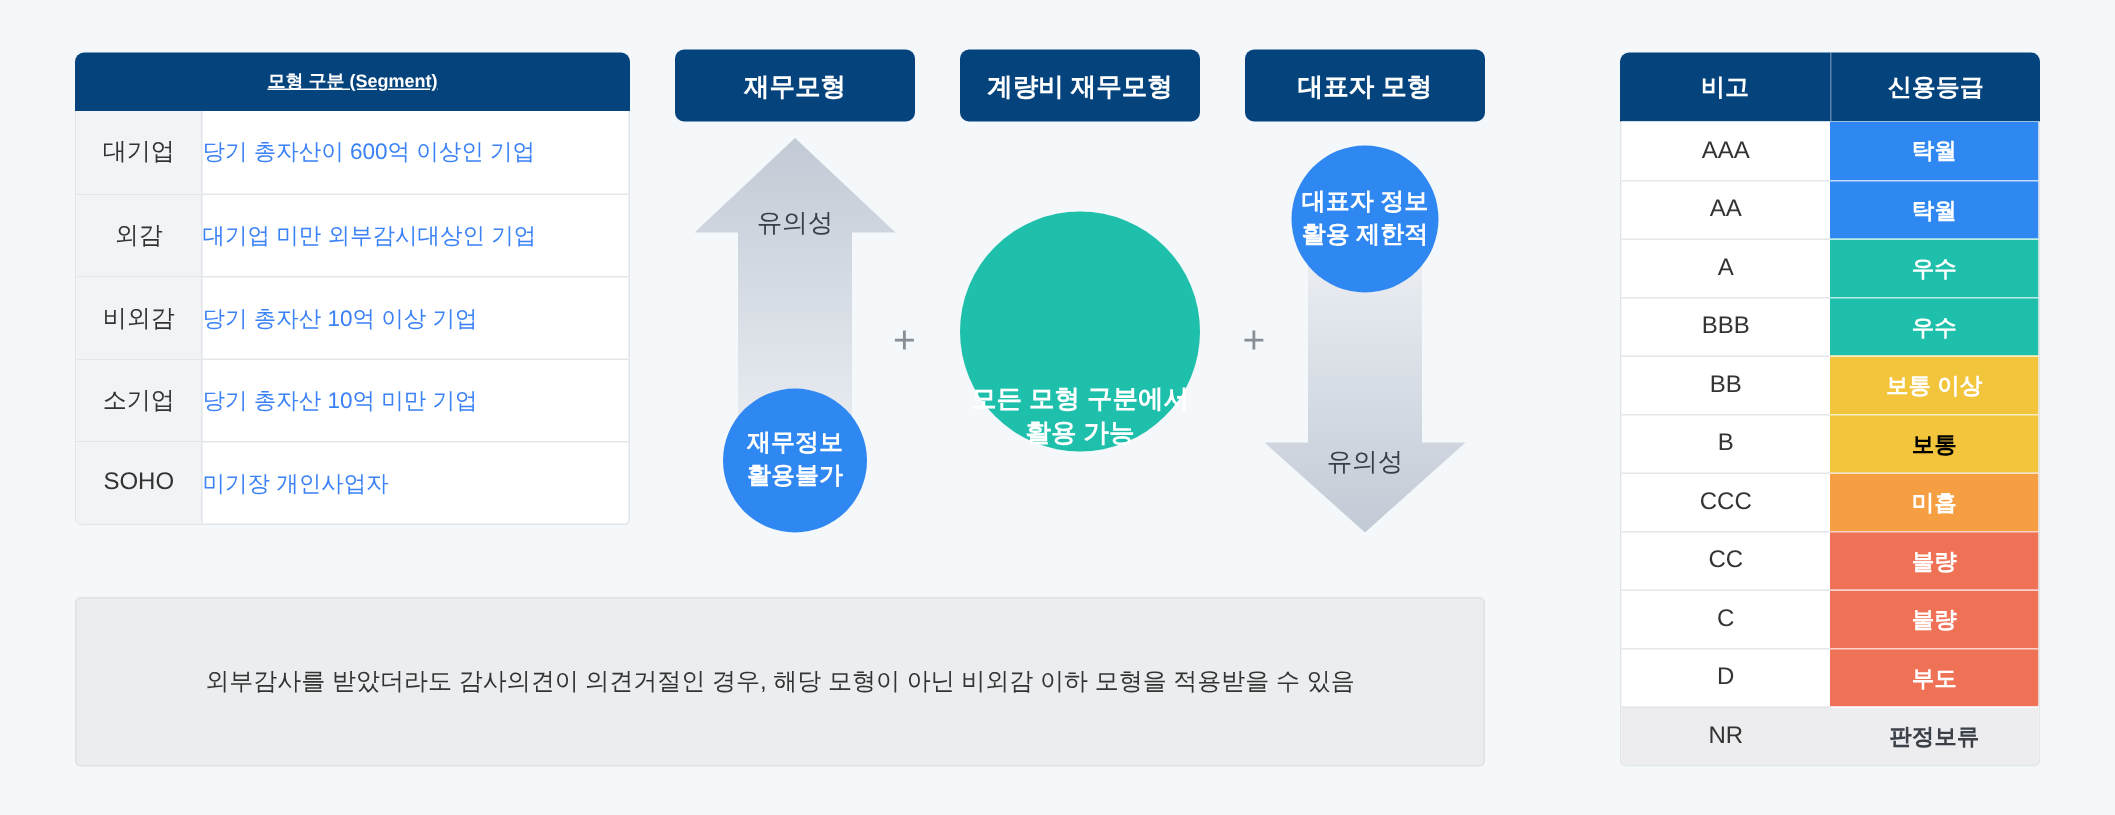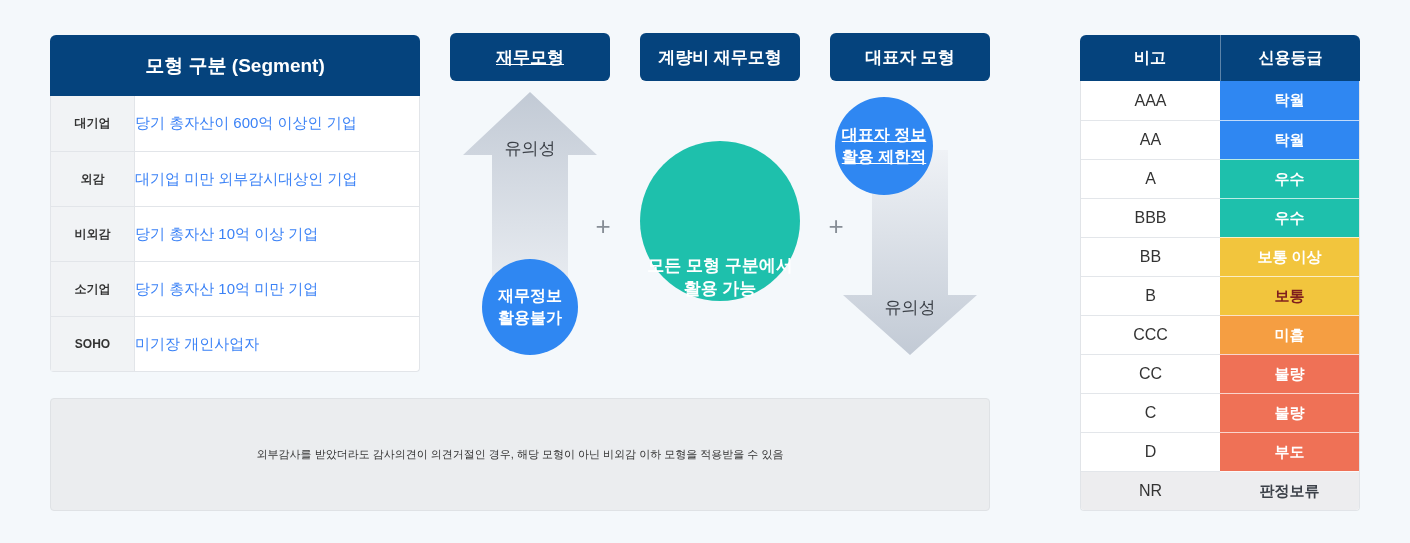--- a/index.html
+++ b/index.html
@@ -2,54 +2,54 @@
 <html><head>
 <meta charset="utf-8">
 <style>
   * { margin:0; padding:0; box-sizing:border-box; }
   html,body { background:#f4f8fb; }
   body { font-family:"Liberation Sans","DejaVu Sans",sans-serif; }
   .canvas { position:relative; width:1410px; height:543px; background:#f4f8fb; overflow:hidden; }
 
   
   .seg-table { position:absolute; left:50px; top:35px; width:370px; }
-  .seg-header { height:61px; background:#05437d; border-radius:6px 6px 0 0;
+  .seg-header { height:39px; background:#05437d; border-radius:6px 6px 0 0;
                 display:flex; align-items:center; justify-content:center;
-                color:#fff; font-size:19px; font-weight:bold; }
+                color:#fff; font-size:12px; font-weight:bold;text-decoration:underline; }
   .seg-body { background:#fff; border:1px solid #e2e5e9; border-top:none; border-radius:0 0 4px 4px; }
   .seg-row { display:flex; height:55px; }
   .seg-row + .seg-row { border-top:1px solid #e2e5e9; }
   .seg-label { width:84px; background:#f1f3f5; border-right:1px solid #e2e5e9;
                display:flex; align-items:center; justify-content:center;
-               font-size:12px; font-weight:bold; color:#333; }
+               font-size:16px; font-weight:normal; color:#333; }
   .seg-desc { flex:1; display:flex; align-items:center; 
               font-size:15px; color:#3b82f6; }
 
   
   .model-box { position:absolute; top:33px; width:160px; height:48px; background:#05437d;
                border-radius:6px; display:flex; align-items:center; justify-content:center;
                color:#fff; font-size:17px; font-weight:bold; }
-  .mb1 { left:450px;text-decoration:underline; } .mb2 { left:640px; } .mb3 { left:830px; }
+  .mb1 { left:450px; } .mb2 { left:640px; } .mb3 { left:830px; }
 
   
   .arrow { position:absolute; z-index:1; }
   .arrow-up { left:463px; top:92px; }
   .arrow-down { left:843px; top:150px; }
   .arrow-label { position:absolute; width:160px; text-align:center; z-index:2;
                  font-size:17px; font-weight:500; color:#3a3f46; }
   .al-up { left:450px; top:137px; }
   .al-down { left:830px; top:296px; }
 
   
   .circle { position:absolute; z-index:3; border-radius:50%; display:flex; flex-direction:column;
             align-items:center; justify-content:center; color:#fff; font-weight:bold;
             text-align:center; line-height:1.35; }
   .fin-circle { left:482px; top:259px; width:96px; height:96px; background:#2f87f2; font-size:16px; }
   .teal-circle { left:640px; top:141px; width:160px; height:160px; background:#1ec0ac; font-size:17px;justify-content:flex-end; }
-  .rep-circle { left:835px; top:97px; width:98px; height:98px; background:#2f87f2; font-size:16px;text-decoration:underline; }
+  .rep-circle { left:861px; top:97px; width:98px; height:98px; background:#2f87f2; font-size:16px; }
   .circle span { display:block; }
 
   .plus { position:absolute; width:30px; height:38px; display:flex; align-items:center;
           justify-content:center; font-size:26px; color:#878e96; font-weight:400; }
   .plus1 { left:588px; top:207px; } .plus2 { left:821px; top:207px; }
 
   
   .rating-table { position:absolute; left:1080px; top:35px; width:280px; }
   .rt-header { display:flex; height:46px; background:#05437d; border-radius:6px 6px 0 0;
                color:#fff; font-size:16px; font-weight:bold; }
@@ -61,21 +61,21 @@
               font-size:16px; color:#333; background:#fff; }
   .rt-remark { flex:1; display:flex; align-items:center; justify-content:center;
                font-size:15px; font-weight:bold; color:#fff; }
   .rt-row + .rt-row .rt-grade { border-top:1px solid #e3e6ea; }
   .rt-row + .rt-row .rt-remark { border-top:1px solid rgba(255,255,255,0.7); }
 
   
   .note-box { position:absolute; left:50px; top:398px; width:940px; height:113px;
               background:#ebedef; border:1px solid #dfe2e5; border-radius:4px;
               display:flex; align-items:center; justify-content:center;
-              font-size:11px; font-weight:500; color:#333; }
+              font-size:16px; font-weight:500; color:#333; }
 </style>
 </head>
 <body>
 
 <div class="canvas">
 
   <div class="seg-table">
     <div class="seg-header">모형 구분 (Segment)</div>
     <div class="seg-body">
       <div class="seg-row">
@@ -167,21 +167,21 @@
       <div class="rt-row">
         <div class="rt-grade" style="background-color: rgb(255, 255, 255);">BBB</div>
         <div class="rt-remark" style="background-color: rgb(30, 192, 172); color: rgb(255, 255, 255);">우수</div>
       </div>
       <div class="rt-row">
         <div class="rt-grade" style="background-color: rgb(255, 255, 255);">BB</div>
         <div class="rt-remark" style="background-color: rgb(242, 197, 61); color: rgb(255, 255, 255);">보통 이상</div>
       </div>
       <div class="rt-row">
         <div class="rt-grade" style="background-color: rgb(255, 255, 255);">B</div>
-        <div class="rt-remark" style="background-color: rgb(242, 197, 61); color: #7f1d1d;">보통</div>
+        <div class="rt-remark" style="background-color: rgb(242, 197, 61); color: #000000;">보통</div>
       </div>
       <div class="rt-row">
         <div class="rt-grade" style="background-color: rgb(255, 255, 255);">CCC</div>
         <div class="rt-remark" style="background-color: rgb(245, 158, 66); color: rgb(255, 255, 255);">미흡</div>
       </div>
       <div class="rt-row">
         <div class="rt-grade" style="background-color: rgb(255, 255, 255);">CC</div>
         <div class="rt-remark" style="background-color: rgb(239, 113, 86); color: rgb(255, 255, 255);">불량</div>
       </div>
       <div class="rt-row">

